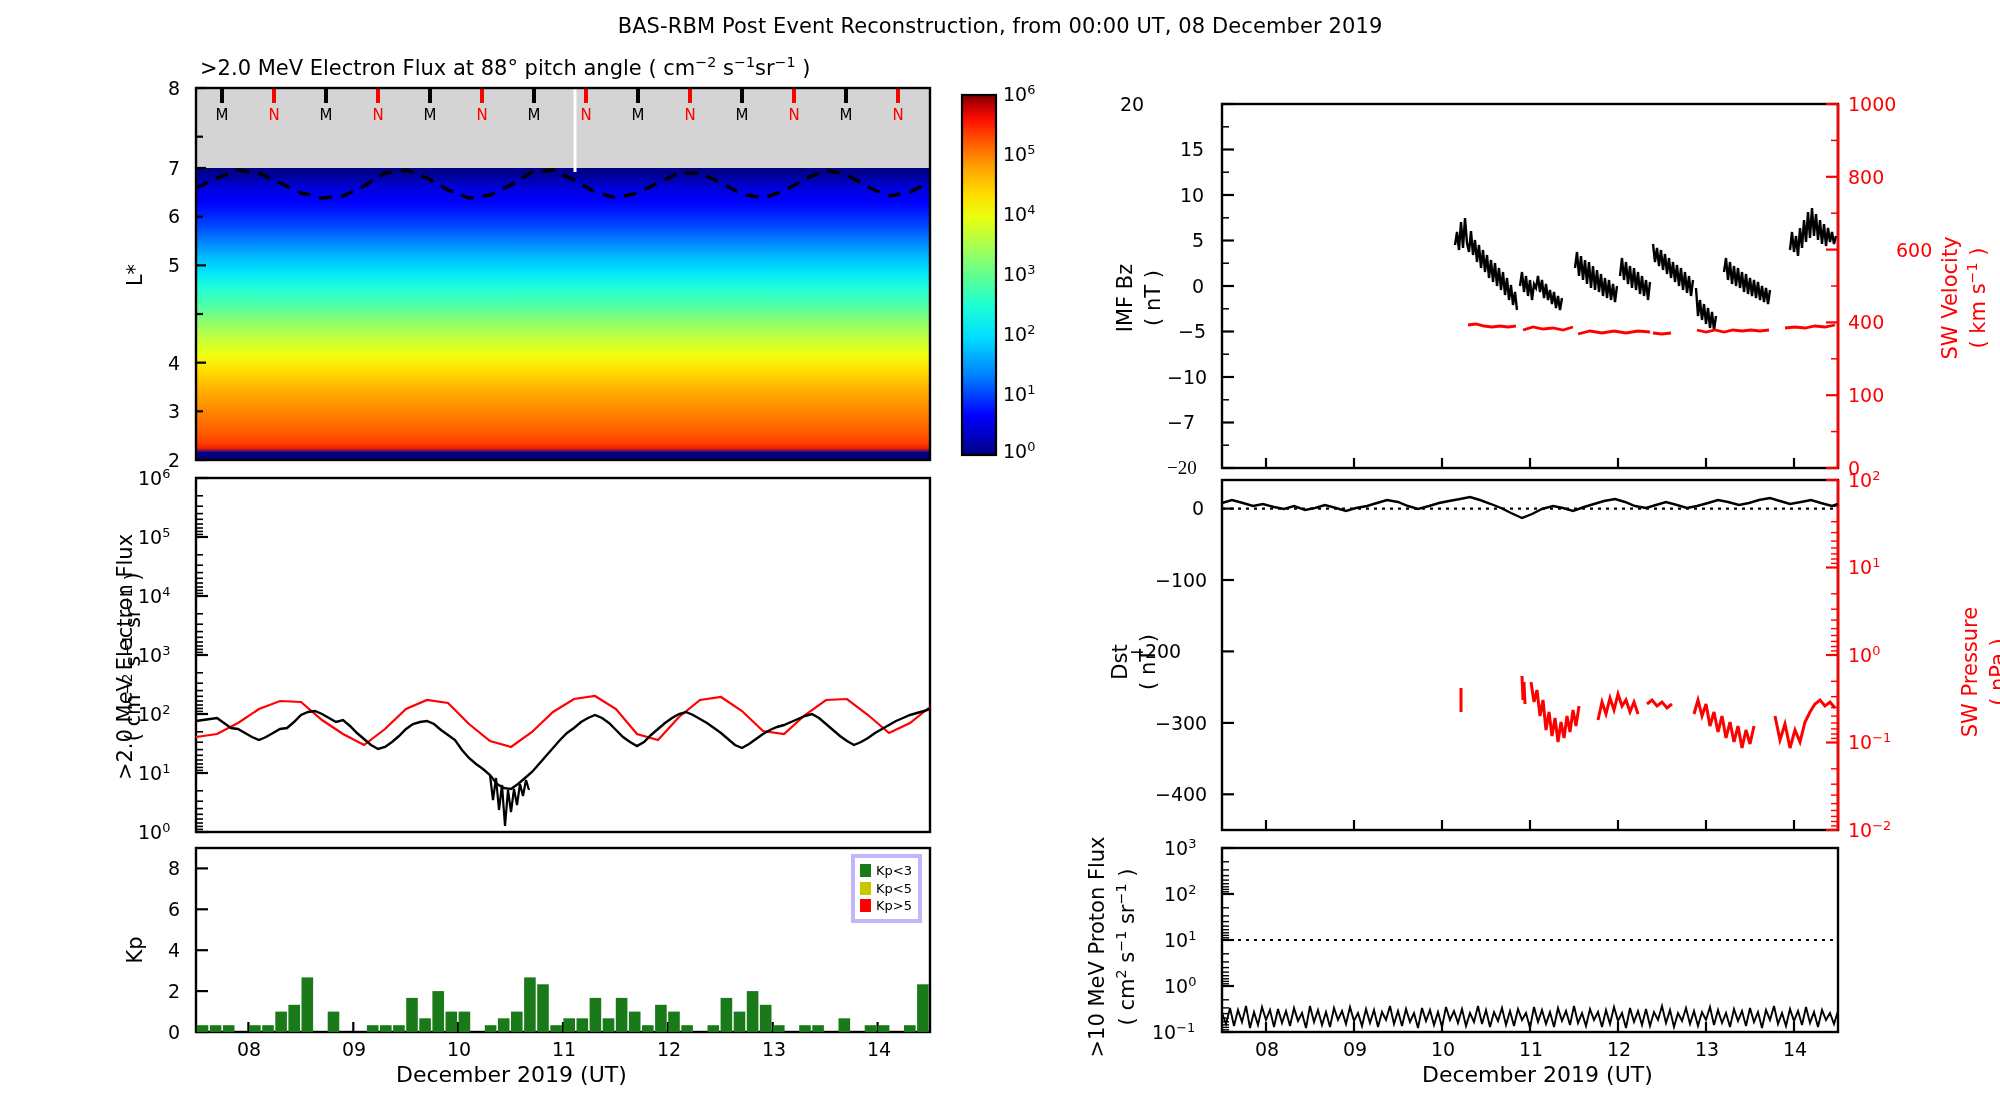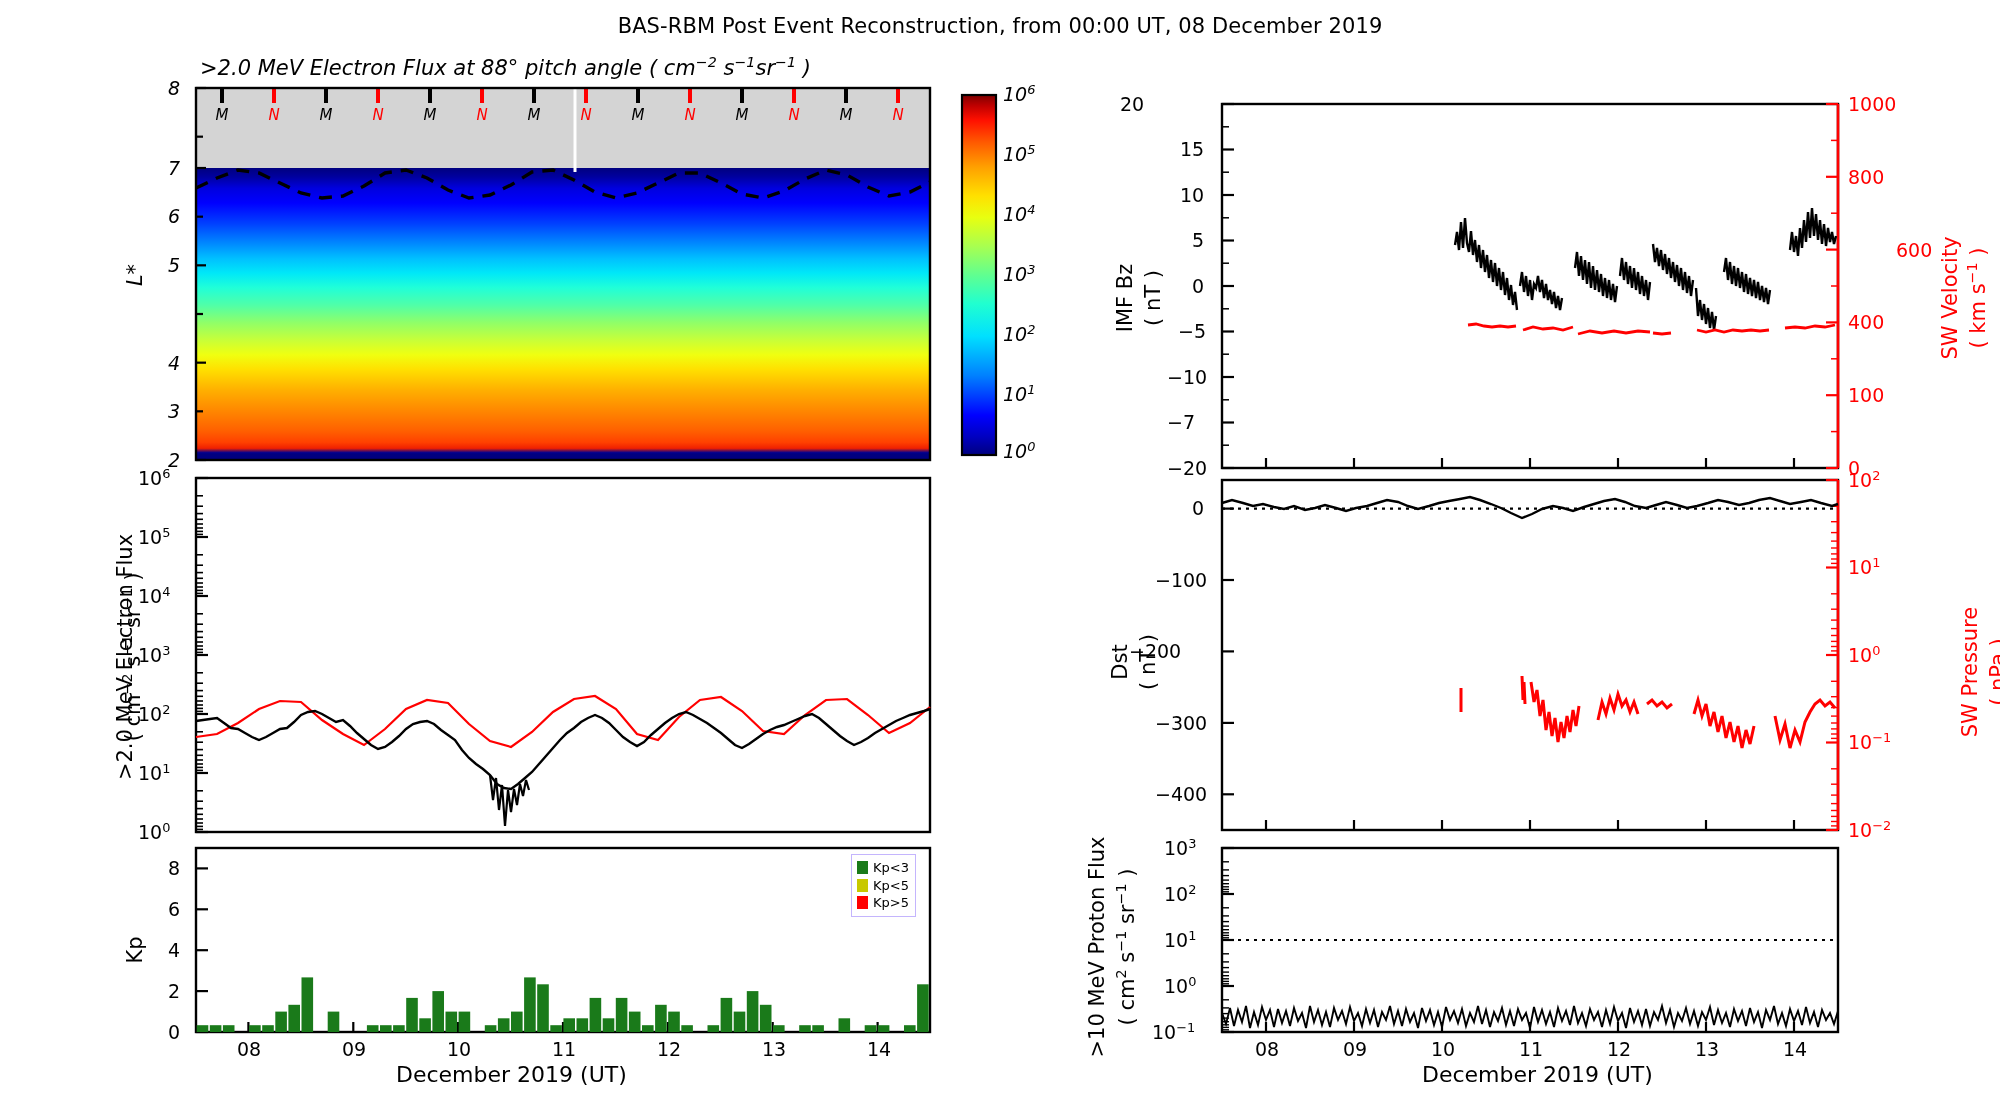--- a/index.html
+++ b/index.html
@@ -11,36 +11,36 @@
   .panel{position:absolute;box-sizing:border-box;}
   .ylab{position:absolute;transform-origin:50% 50%;white-space:nowrap;font-size:21px;text-align:center;}
   .ylab.rot{transform:rotate(-90deg);}
   .ttxt{position:absolute;font-size:19px;white-space:nowrap;}
   .ttxt.red{color:#ff0000;}
   .xlab{position:absolute;font-size:22px;white-space:nowrap;text-align:center;}
   .ptitle{position:absolute;font-size:21px;white-space:nowrap;}
   sup{font-size:0.68em;vertical-align:super;line-height:0;}
   .mnlab{position:absolute;font-size:15px;text-align:center;width:30px;margin-left:-15px;}
   .mnlab.n{color:#ff0000;}
-  .legendbox{position:absolute;border:1px solid #c4b5fd;background:#fff;
+  .legendbox{position:absolute;border:4px solid #c4b5fd;background:#fff;
              padding:4px 6px 4px 5px;font-size:13px;line-height:1.35;}
   .lgrow{display:flex;align-items:center;gap:5px;}
   .lgsw{width:11px;height:13px;display:inline-block;}
   .inlegend{position:absolute;font-size:23px;white-space:nowrap;}
   .inlegend .red{color:#ff0000;}
   svg{display:block;position:absolute;left:0;top:0;overflow:visible;}
 </style>
 </head>
 <body>
 
 <div class="fig">
 
   <div class="suptitle">BAS-RBM Post Event Reconstruction, from 00:00 UT, 08 December 2019</div>
 
-  <div class="panel" id="p1" style="left:0;top:0;width:1000px;height:480px;font-style:italic;">
+  <div class="panel" id="p1" style="left:0;top:0;width:1000px;height:480px;">
 
     <div class="ptitle" style="left:200px;top:56px;">
       <span>&gt;2.0 MeV Electron Flux at 88</span><span>°</span><span> pitch angle ( cm</span><sup>−2</sup><span> s</span><sup>−1</sup><span>sr</span><sup>−1</sup><span> )</span>
     </div>
 
     <svg width="1000" height="480">
       <defs>
 
         <linearGradient id="jetgrad" x1="0" y1="0" x2="0" y2="1">
           <stop offset="0.000" stop-color="#00007f"></stop>
@@ -433,21 +433,21 @@
     </svg>
 
     <div class="ttxt" style="left:1120px;top:93px;">20</div>
     <div class="ttxt" style="left:1180px;top:138px;">15</div>
     <div class="ttxt" style="left:1180px;top:184px;">10</div>
     <div class="ttxt" style="left:1192px;top:229px;">5</div>
     <div class="ttxt" style="left:1192px;top:275px;">0</div>
     <div class="ttxt" style="left:1178px;top:320px;">−5</div>
     <div class="ttxt" style="left:1167px;top:366px;">−10</div>
     <div class="ttxt" style="left:1167px;top:411px;">−7</div>
-    <div class="ttxt" style="left:1167px;top:457px;">−20</div>
+    <div class="ttxt" style="left:1167px;top:457px;font-family:Liberation Serif, serif;">−20</div>
 
     <div class="ylab rot" style="left:1025px;top:286px;width:200px;">IMF Bz</div>
     <div class="ylab rot" style="left:1053px;top:286px;width:200px;">( nT )</div>
 
     <div class="ttxt red" style="left:1848px;top:93px;">1000</div>
     <div class="ttxt red" style="left:1848px;top:166px;">800</div>
     <div class="ttxt red" style="left:1848px;top:239px;margin-left:48px;">600</div>
     <div class="ttxt red" style="left:1848px;top:311px;">400</div>
     <div class="ttxt red" style="left:1848px;top:384px;">100</div>
     <div class="ttxt red" style="left:1848px;top:457px;">0</div>

